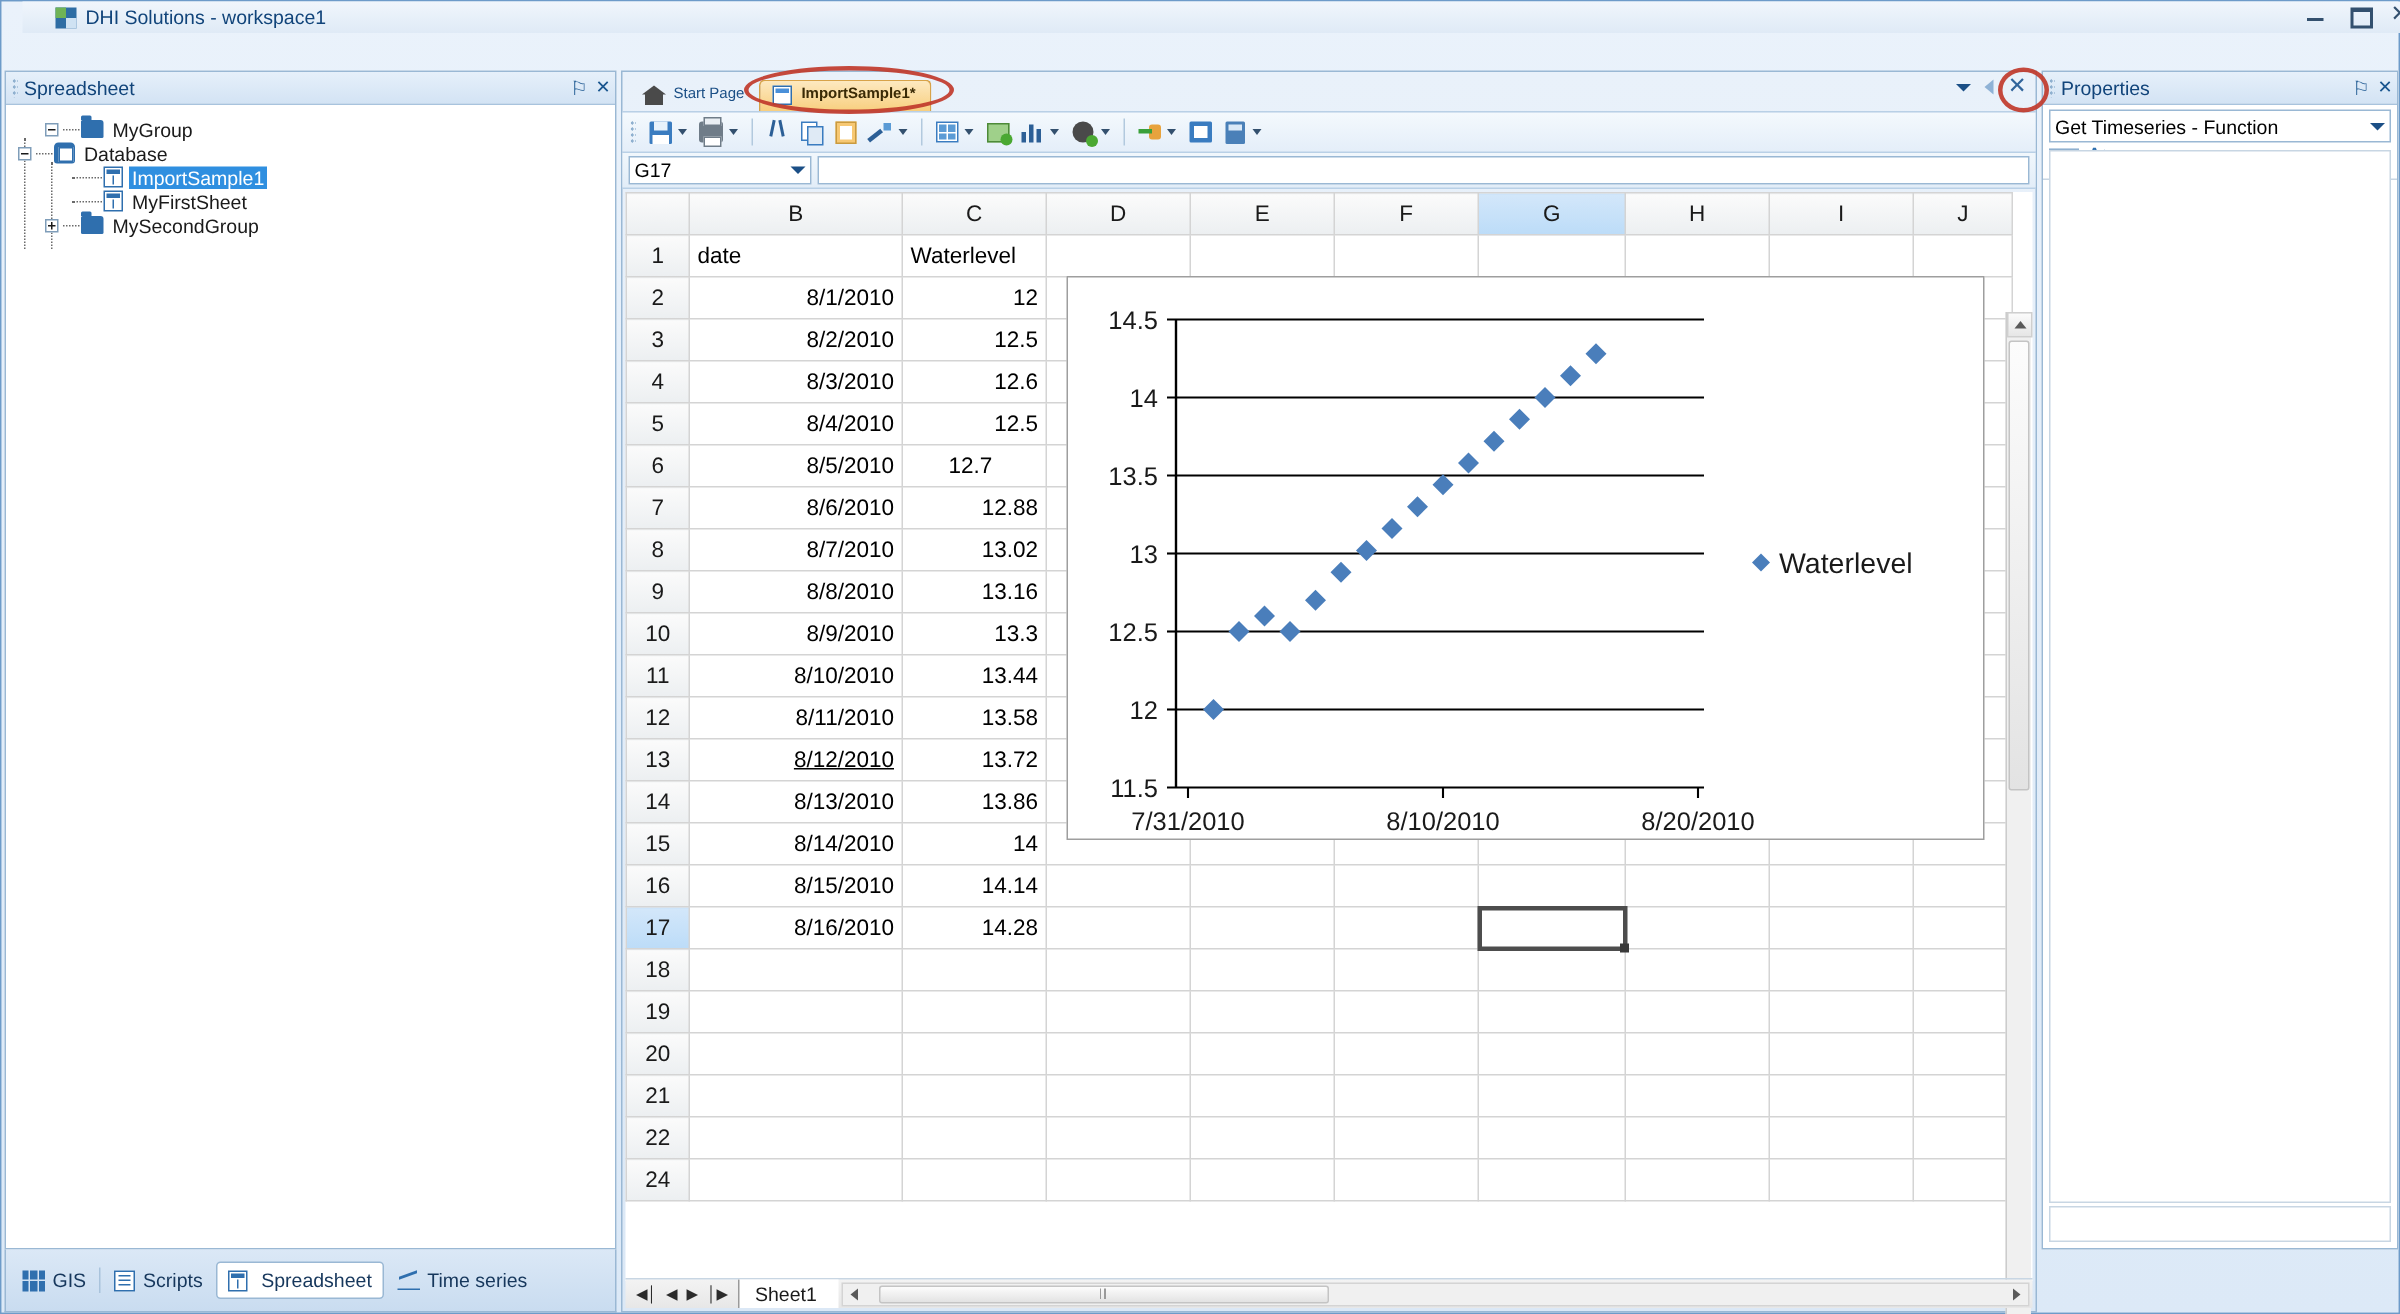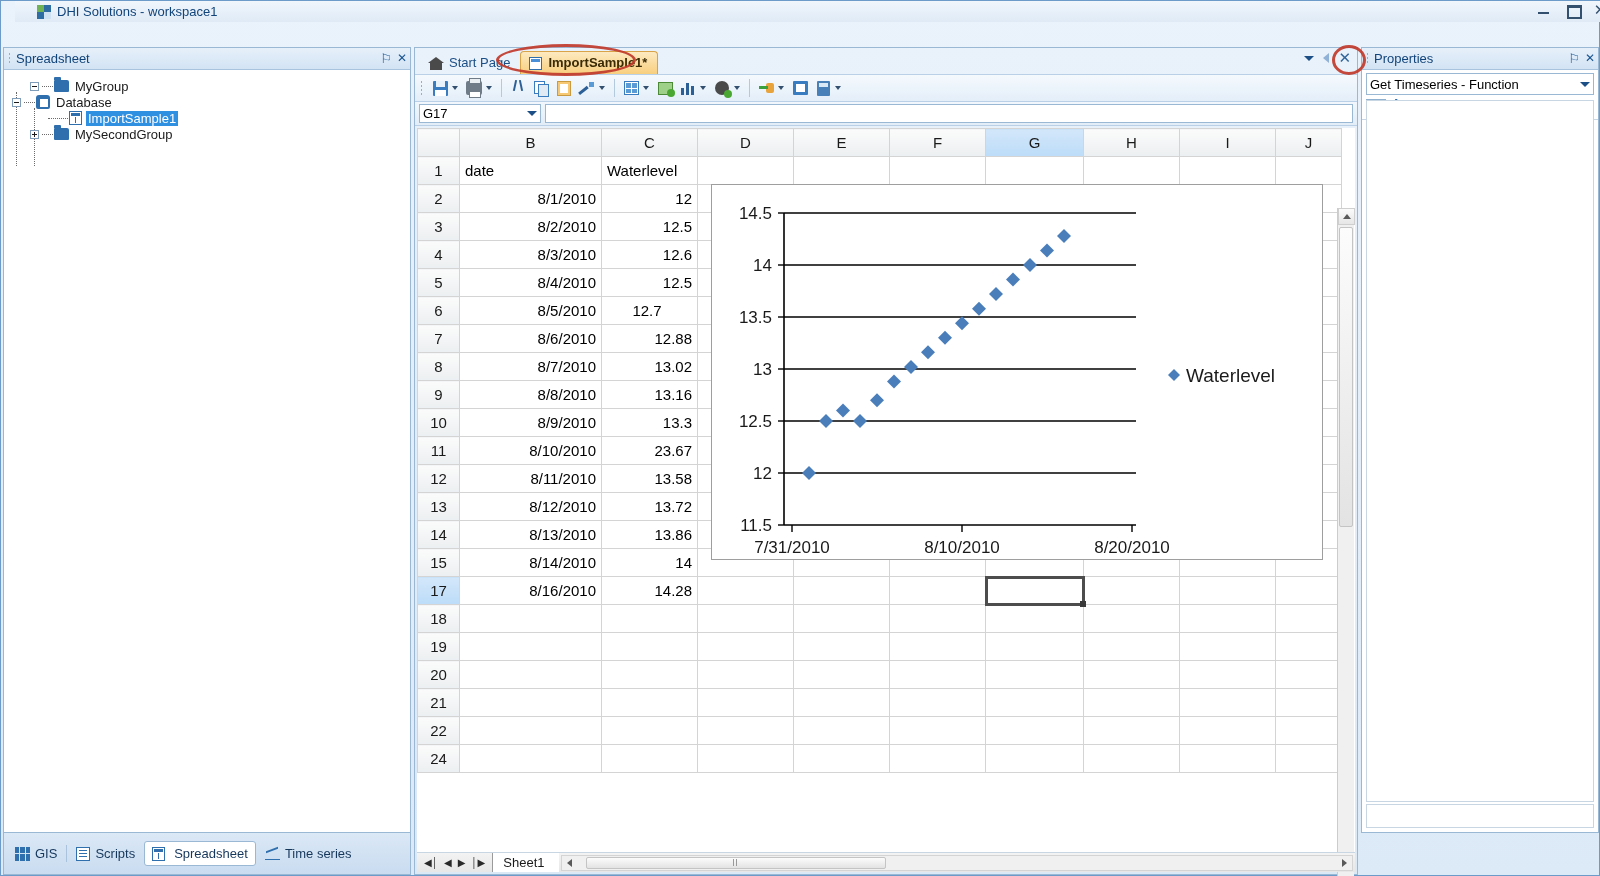--- a/index.html
+++ b/index.html
@@ -116,22 +116,22 @@
   .icon-ts::after{content:"";position:absolute;left:1px;bottom:2px;width:12px;height:7px;
     border-top:2px solid #2f6fae;transform:skewY(-20deg);}
 
   
   #center {
     position: absolute; left: 413px; top: 46px; width: 944px; height: 828px;
     background: linear-gradient(#e9f1fa, #dbe8f6);
     border: 1px solid #9ab8d4;
   }
   #doc-tabbar { height: 26px; display: flex; align-items: flex-end; position: relative; padding-left: 6px; }
-  .dtab { display: flex; align-items: flex-end; gap: 6px; padding: 3px 10px 4px 8px;
-    font-size: 13px; color: #1b4f86; }
+  .dtab { display: flex; align-items: flex-start; gap: 6px; padding: 3px 10px 4px 8px;
+    font-size: 10px; color: #1b4f86; }
   .dtab.active {
     background: linear-gradient(#fde9c0, #f8cf7f);
     border: 1px solid #d8a349; border-bottom: none;
     border-radius: 4px 4px 0 0; color: #3a2a05; font-weight: bold;
   }
   .home-icon { width:14px;height:13px;position:relative;flex:none;}
   .home-icon::before{content:"";position:absolute;left:1px;top:5px;width:12px;height:8px;background:#4a4a4a;}
   .home-icon::after{content:"";position:absolute;left:-1px;top:0;border-left:8px solid transparent;
     border-right:8px solid transparent;border-bottom:6px solid #4a4a4a;}
   .tab-sheet-icon { width:13px;height:13px;background:#fff;border:1px solid #2f6fae;position:relative;flex:none;}
@@ -321,20 +321,25 @@
         <div class="db-icon"></div>
         <div class="tlabel">Database</div>
       </div>
 
       <div class="tnode" style="padding-left:36px;">
         <div class="dots" style="width:20px;"></div>
         <div class="sheet-icon"></div>
         <div class="tlabel sel">ImportSample1</div>
       </div>
 
+      <div class="tnode" style="padding-left:36px;">
+        <div class="dots" style="width:20px;"></div>
+        <div class="sheet-icon"></div>
+        <div class="tlabel">MyFirstSheet</div>
+      </div>
 
       <div class="tnode" style="padding-left:18px;">
         <div class="expander plus"></div>
         <div class="dots"></div>
         <div class="folder-icon"></div>
         <div class="tlabel">MySecondGroup</div>
       </div>
     </div>
   </div>
 
@@ -594,21 +599,21 @@
               <td style="width: 96px;"></td>
               <td style="width: 96px;"></td>
               <td style="width: 98px;"></td>
               <td style="width: 96px;"></td>
               <td style="width: 96px;"></td>
               <td style="width: 66px;"></td>
             </tr>
             <tr>
               <th class="rowhead">11</th>
               <td style="width: 142px;">8/10/2010</td>
-              <td style="width: 96px;">23.67</td>
+              <td style="width: 96px;">13.44</td>
               <td style="width: 96px;"></td>
               <td style="width: 96px;"></td>
               <td style="width: 96px;"></td>
               <td style="width: 98px;"></td>
               <td style="width: 96px;"></td>
               <td style="width: 96px;"></td>
               <td style="width: 66px;"></td>
             </tr>
             <tr>
               <th class="rowhead">12</th>
@@ -617,21 +622,21 @@
               <td style="width: 96px;"></td>
               <td style="width: 96px;"></td>
               <td style="width: 96px;"></td>
               <td style="width: 98px;"></td>
               <td style="width: 96px;"></td>
               <td style="width: 96px;"></td>
               <td style="width: 66px;"></td>
             </tr>
             <tr>
               <th class="rowhead">13</th>
-              <td style="width: 142px;">8/12/2010</td>
+              <td style="width: 142px; text-decoration: underline;">8/12/2010</td>
               <td style="width: 96px;">13.72</td>
               <td style="width: 96px;"></td>
               <td style="width: 96px;"></td>
               <td style="width: 96px;"></td>
               <td style="width: 98px;"></td>
               <td style="width: 96px;"></td>
               <td style="width: 96px;"></td>
               <td style="width: 66px;"></td>
             </tr>
             <tr>
@@ -643,20 +648,32 @@
               <td style="width: 96px;"></td>
               <td style="width: 98px;"></td>
               <td style="width: 96px;"></td>
               <td style="width: 96px;"></td>
               <td style="width: 66px;"></td>
             </tr>
             <tr>
               <th class="rowhead">15</th>
               <td style="width: 142px;">8/14/2010</td>
               <td style="width: 96px;">14</td>
+              <td style="width: 96px;"></td>
+              <td style="width: 96px;"></td>
+              <td style="width: 96px;"></td>
+              <td style="width: 98px;"></td>
+              <td style="width: 96px;"></td>
+              <td style="width: 96px;"></td>
+              <td style="width: 66px;"></td>
+            </tr>
+            <tr>
+              <th class="rowhead">16</th>
+              <td style="width: 142px;">8/15/2010</td>
+              <td style="width: 96px;">14.14</td>
               <td style="width: 96px;"></td>
               <td style="width: 96px;"></td>
               <td style="width: 96px;"></td>
               <td style="width: 98px;"></td>
               <td style="width: 96px;"></td>
               <td style="width: 96px;"></td>
               <td style="width: 66px;"></td>
             </tr>
             <tr>
               <th class="rowhead sel">17</th>

